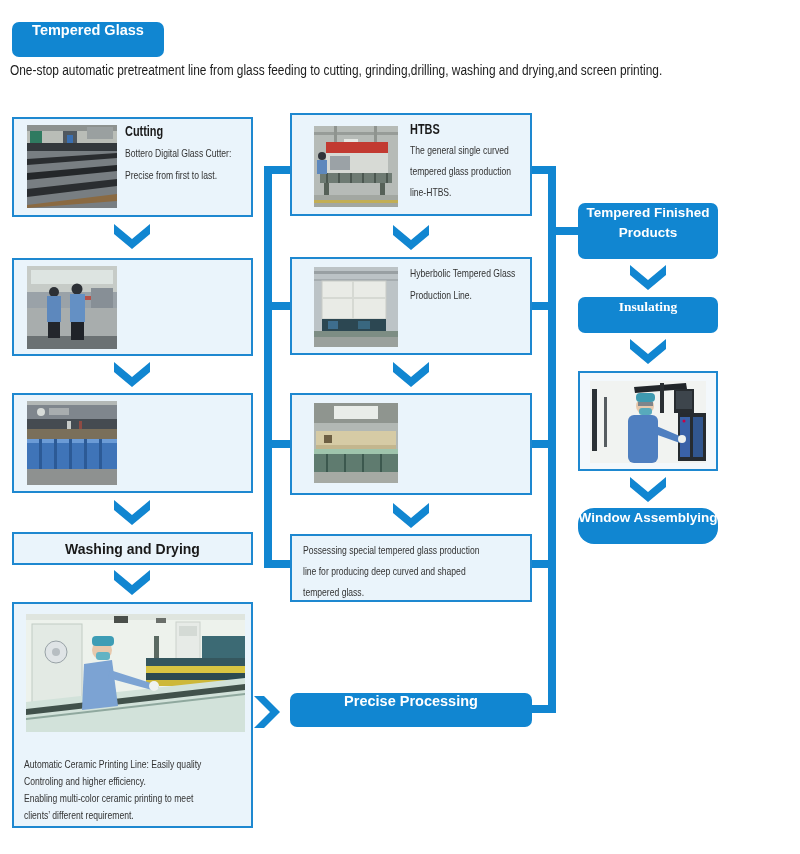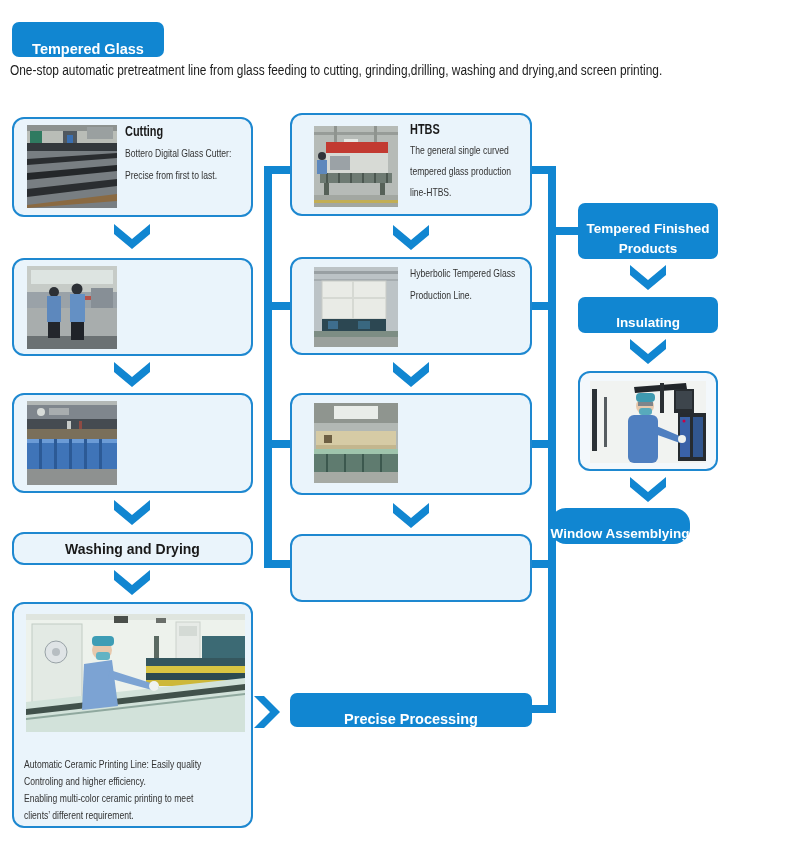--- a/index.html
+++ b/index.html
@@ -1,22 +1,22 @@
 <!DOCTYPE html>
 <html><head>
 <meta charset="utf-8">
 <style>
   html,body{margin:0;padding:0;background:#ffffff;}
   .canvas{position:relative;width:800px;height:854px;background:#ffffff;
           font-family:"Liberation Sans", sans-serif;overflow:hidden;}
   .lightbox{position:absolute;background:#eaf4fb;border:2px solid #1e88d0;
-            border-radius:12px;box-sizing:border-box;}
+            border-radius:0;box-sizing:border-box;}
   .bluebox{position:absolute;background:#1186d1;border-radius:7px;color:#fff;
            font-weight:bold;display:flex;flex-direction:column;align-items:center;
-           justify-content:flex-end;text-align:center;box-sizing:border-box;}
+           justify-content:flex-start;text-align:center;box-sizing:border-box;}
   .tag{font-size:14.5px;}
   .conn{position:absolute;background:#1186d1;}
   .arrow{position:absolute;line-height:0;}
   .photo{position:absolute;line-height:0;}
   .tblock{position:absolute;}
   .btitle{font-size:14px;font-weight:bold;color:#1a1a1a;white-space:pre;
           transform:scaleX(.78);transform-origin:0 0;margin-bottom:3px;}
   .tline{font-size:11px;color:#333;white-space:pre;transform:scaleX(.78);
          transform-origin:0 0;}
   .desc{position:absolute;left:10px;top:62px;font-size:14px;color:#1c1c1c;
@@ -263,20 +263,25 @@
     </svg>
   </div>
 
   <div class="arrow" style="left:393px;top:503px;">
     <svg width="36" height="25" viewBox="0 0 36 25">
         <polygon points="0,0 18,15 36,0 36,10 18,25 0,10" fill="#1186d1"></polygon>
       </svg>
   </div>
 
   <div class="lightbox" style="left:290px;top:534px;width:242px;height:68px;"></div>
+  <div class="tblock" style="left:303px;top:540px;">
+    <div class="tline" style="line-height:21px;">Possessing special tempered glass production</div>
+    <div class="tline" style="line-height:21px;">line for producing deep curved and shaped</div>
+    <div class="tline" style="line-height:21px;">tempered glass.</div>
+  </div>
 
   <div class="arrow" style="left:254px;top:696px;">
     <svg width="26" height="32" viewBox="0 0 26 32">
         <polygon points="0,0 10,0 26,16 10,32 0,32 16,16" fill="#1186d1"></polygon>
       </svg>
   </div>
 
   <div class="bluebox bl-label-lg" style="left:290px;top:693px;width:242px;height:34px;">
     <span>Precise Processing</span>
   </div>
@@ -285,21 +290,21 @@
     <span>Tempered Finished</span>
     <span>Products</span>
   </div>
 
   <div class="arrow" style="left:630px;top:265px;">
     <svg width="36" height="25" viewBox="0 0 36 25">
         <polygon points="0,0 18,15 36,0 36,10 18,25 0,10" fill="#1186d1"></polygon>
       </svg>
   </div>
 
-  <div class="bluebox bl-label" style="left:578px;top:297px;width:140px;height:36px;">
+  <div class="bluebox bl-label" style="left:578px;top:297px;width:140px;height:36px;font-family:Liberation Serif, serif;">
     <span>Insulating</span>
   </div>
 
   <div class="arrow" style="left:630px;top:339px;">
     <svg width="36" height="25" viewBox="0 0 36 25">
         <polygon points="0,0 18,15 36,0 36,10 18,25 0,10" fill="#1186d1"></polygon>
       </svg>
   </div>
 
   <div class="lightbox" style="left:578px;top:371px;width:140px;height:100px;background:#f3f8fc;"></div>
@@ -325,17 +330,17 @@
       <circle cx="92" cy="58" r="4" fill="#eef1ef"></circle>
     </svg>
   </div>
 
   <div class="arrow" style="left:630px;top:477px;">
     <svg width="36" height="25" viewBox="0 0 36 25">
         <polygon points="0,0 18,15 36,0 36,10 18,25 0,10" fill="#1186d1"></polygon>
       </svg>
   </div>
 
-  <div class="bluebox bl-label" style="left:550px;top:508px;width:140px;height:36px;border-radius:16px;">
+  <div class="bluebox bl-label" style="left:578px;top:508px;width:140px;height:36px;border-radius:16px;">
     <span>Window Assemblying</span>
   </div>
 
 </div>
 
 </body></html>

